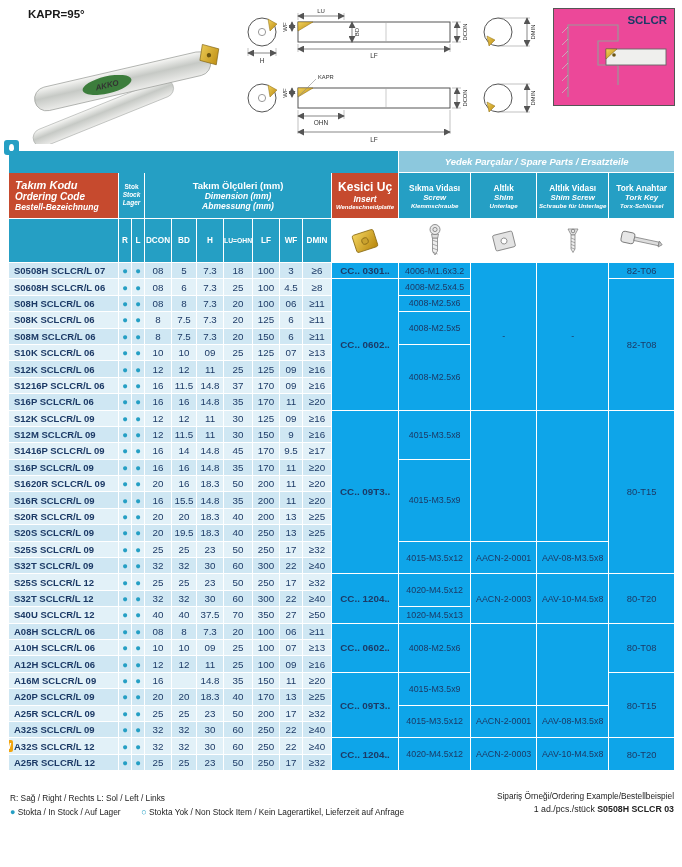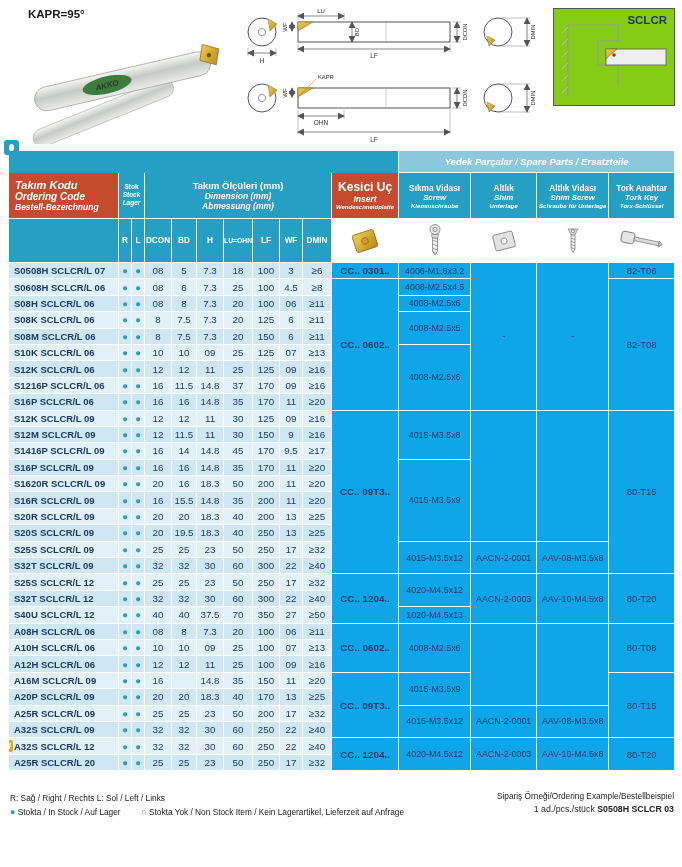--- a/index.html
+++ b/index.html
@@ -6,21 +6,21 @@
   html,body { width:682px; height:867px; background:#fff;
     font-family:"Liberation Sans", sans-serif; }
   .page { position:relative; width:682px; height:867px; overflow:hidden; }
 
   
   .drawings { position:absolute; left:0; top:0; width:624px; height:148px; }
   .kapr-label { position:absolute; left:28px; top:8px; font-weight:bold; font-size:11.5px; color:#1a1a1a; }
   .photo { position:absolute; left:22px; top:16px; }
   .dimsvg { position:absolute; left:240px; top:6px; }
   svg text { font-family:"Liberation Sans", sans-serif; fill:#333; }
-  .appbox { position:absolute; left:553px; top:8px; width:122px; height:98px; border:1.6px solid #555; background:#84cc16; }
+  .appbox { position:absolute; left:553px; top:8px; width:122px; height:98px; border:1.6px solid #555; background:#ec4899; }
   .appbox .lbl { position:absolute; top:5px; right:7px; font-weight:bold; font-size:11.5px; color:#1c3a66; }
   .bookmark { position:absolute; left:4px; top:140px; width:15px; height:15px; border-radius:3px; background:#259fc4; z-index:3; }
   .bookmark::after { content:""; position:absolute; left:5px; top:4px; width:5px; height:7px; background:#fff; border-radius:50% 50% 50% 50%/60% 60% 40% 40%; }
 
   
   table { position:absolute; left:8px; top:150px; width:666px; border-collapse:collapse; table-layout:fixed; }
   th,td { border:1px solid #fff; padding:0; overflow:hidden; }
   thead th { color:#fff; text-align:center; vertical-align:middle; }
   .t-teal { background:#259fc4; }
   .t-red  { background:#c64a2e; }
@@ -740,21 +740,21 @@
           <td class="cell-num">250</td>
           <td class="cell-num">22</td>
           <td class="cell-num">≥40</td>
           <td rowspan="2" class="cell-merge cell-insert">CC.. 1204..</td>
           <td rowspan="2" class="cell-merge cell-screw">4020-M4.5x12</td>
           <td rowspan="2" class="cell-merge cell-shim">AACN-2-0003</td>
           <td rowspan="2" class="cell-merge cell-shimscrew">AAV-10-M4.5x8</td>
           <td rowspan="2" class="cell-merge cell-torx">80-T20</td>
         </tr>
         <tr class="row-a">
-          <td class="cell-code"><span>A25R SCLCR/L 20</span></td>
+          <td class="cell-code"><span>A25R SCLCR/L 12</span></td>
           <td class="cell-dot"><span class="dot">●</span></td>
           <td class="cell-dot"><span class="dot">●</span></td>
           <td class="cell-num">25</td>
           <td class="cell-num">25</td>
           <td class="cell-num">23</td>
           <td class="cell-num">50</td>
           <td class="cell-num">250</td>
           <td class="cell-num">17</td>
           <td class="cell-num">≥32</td>
         </tr>

